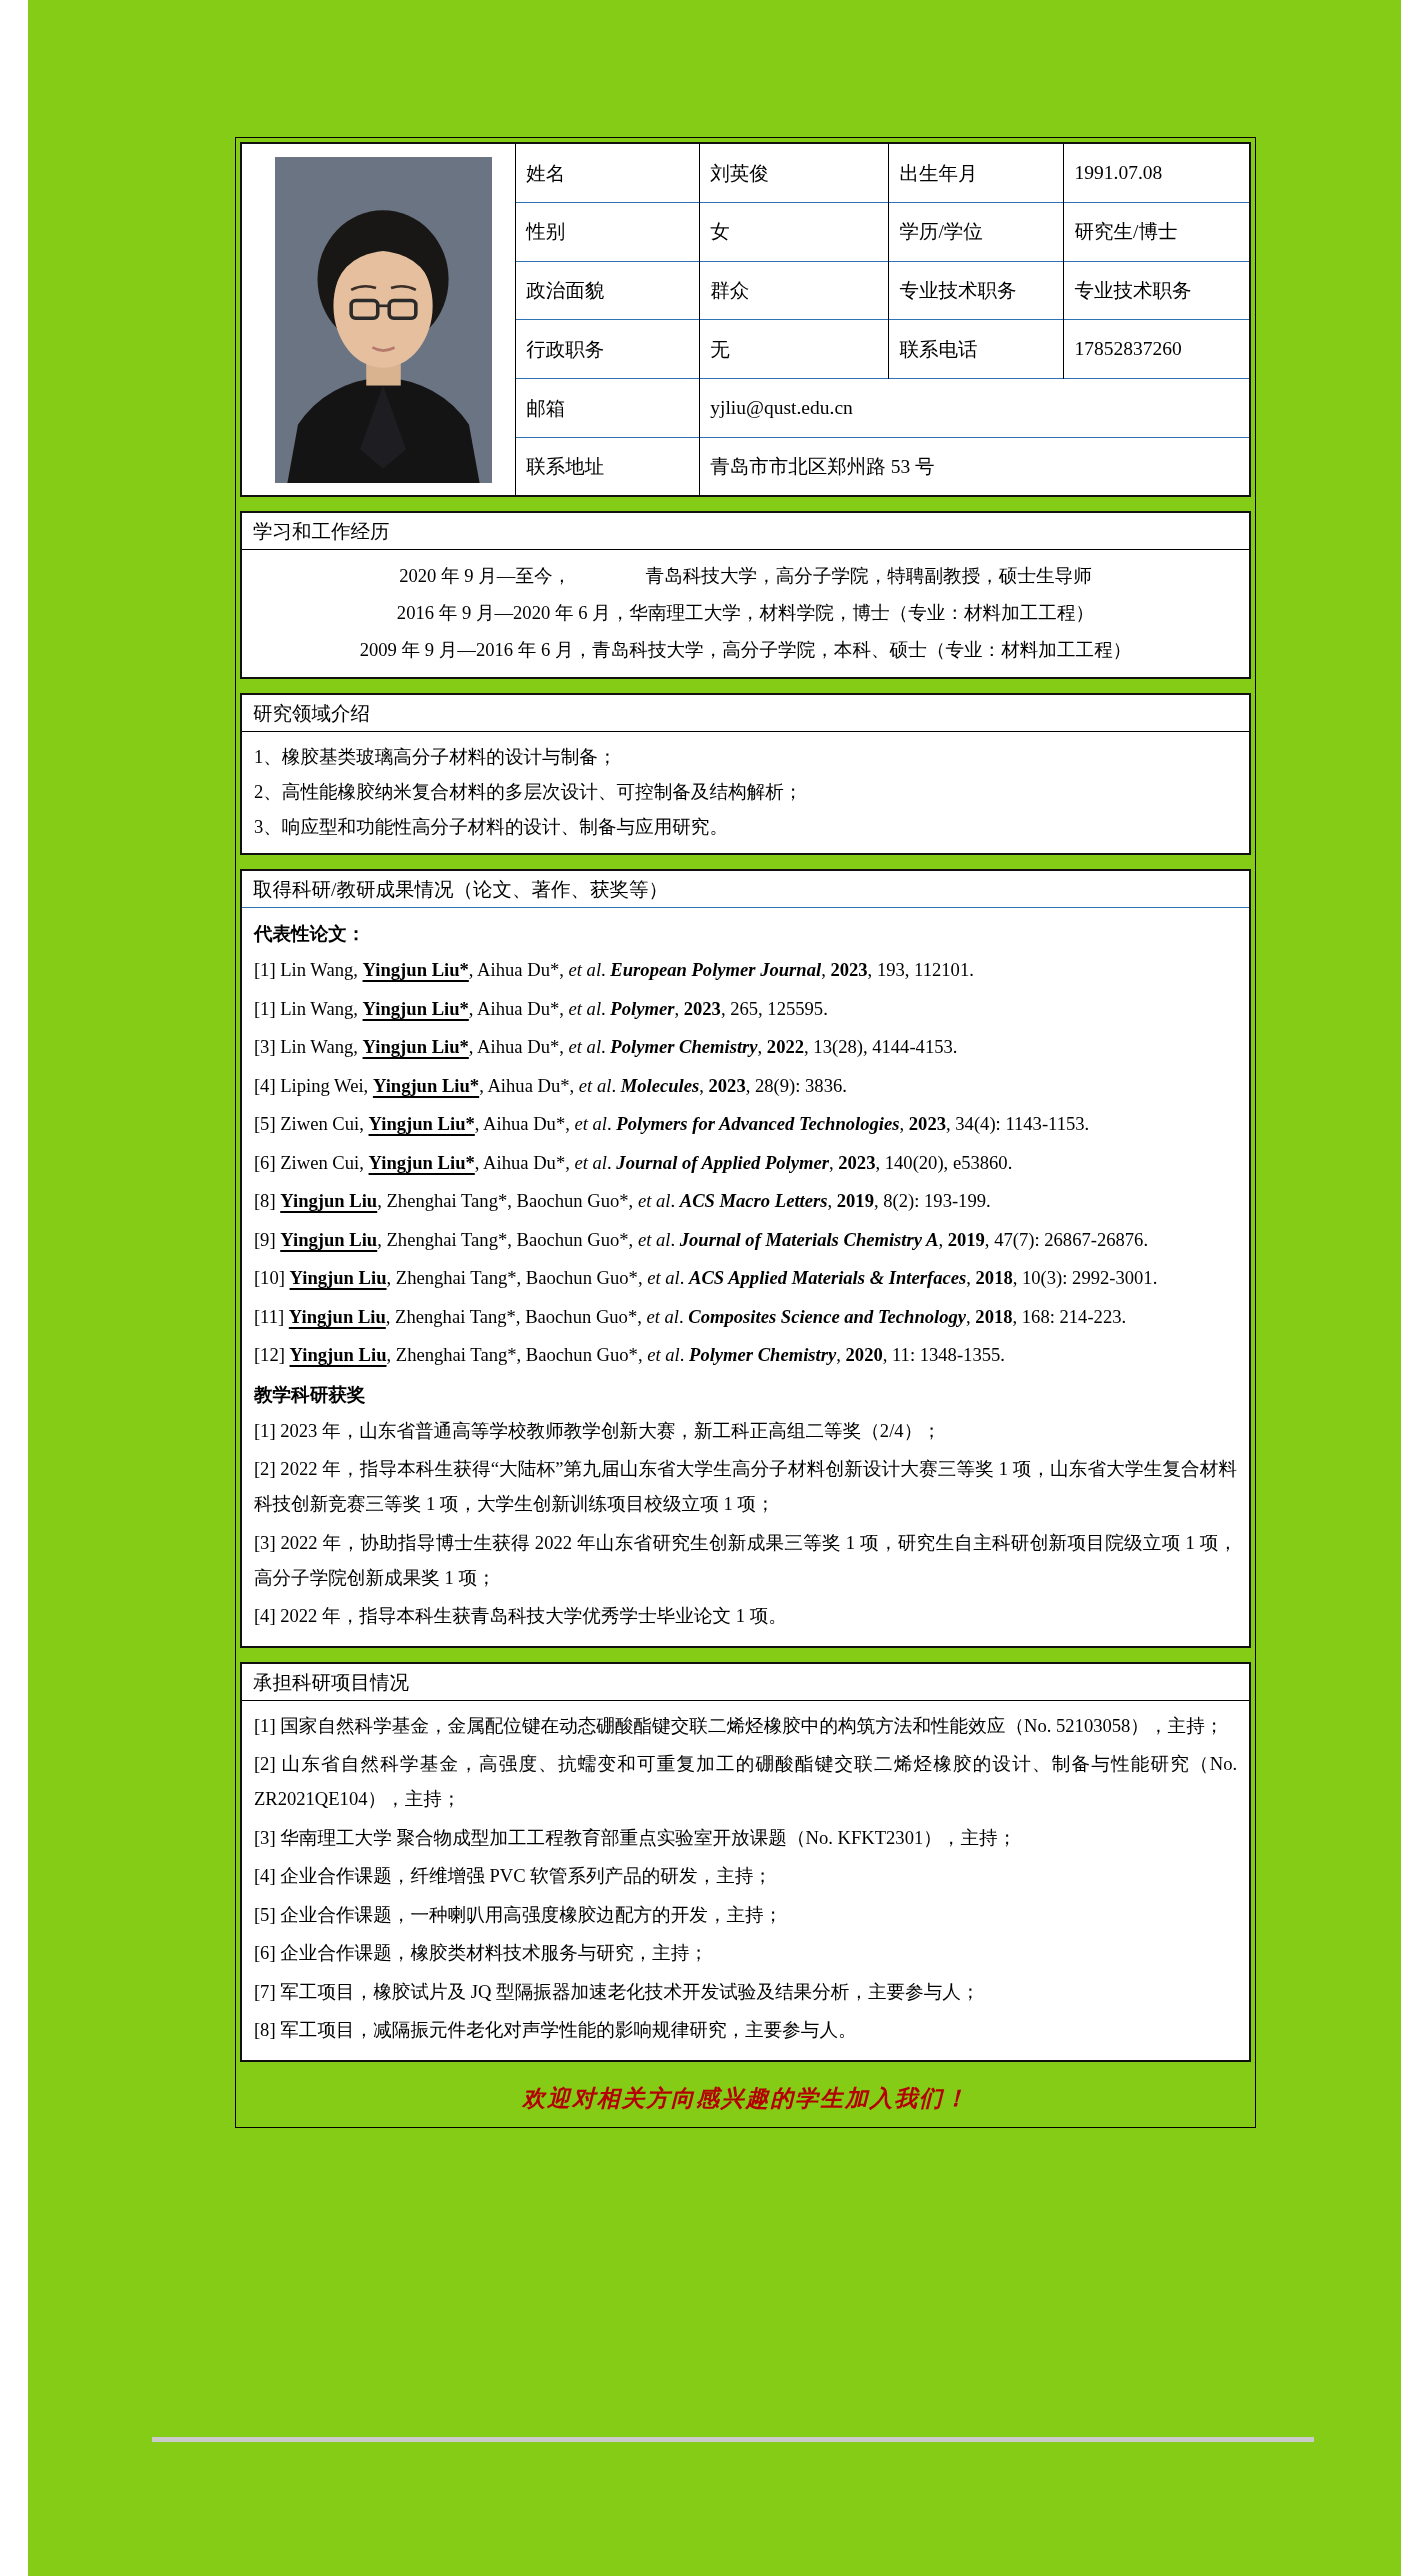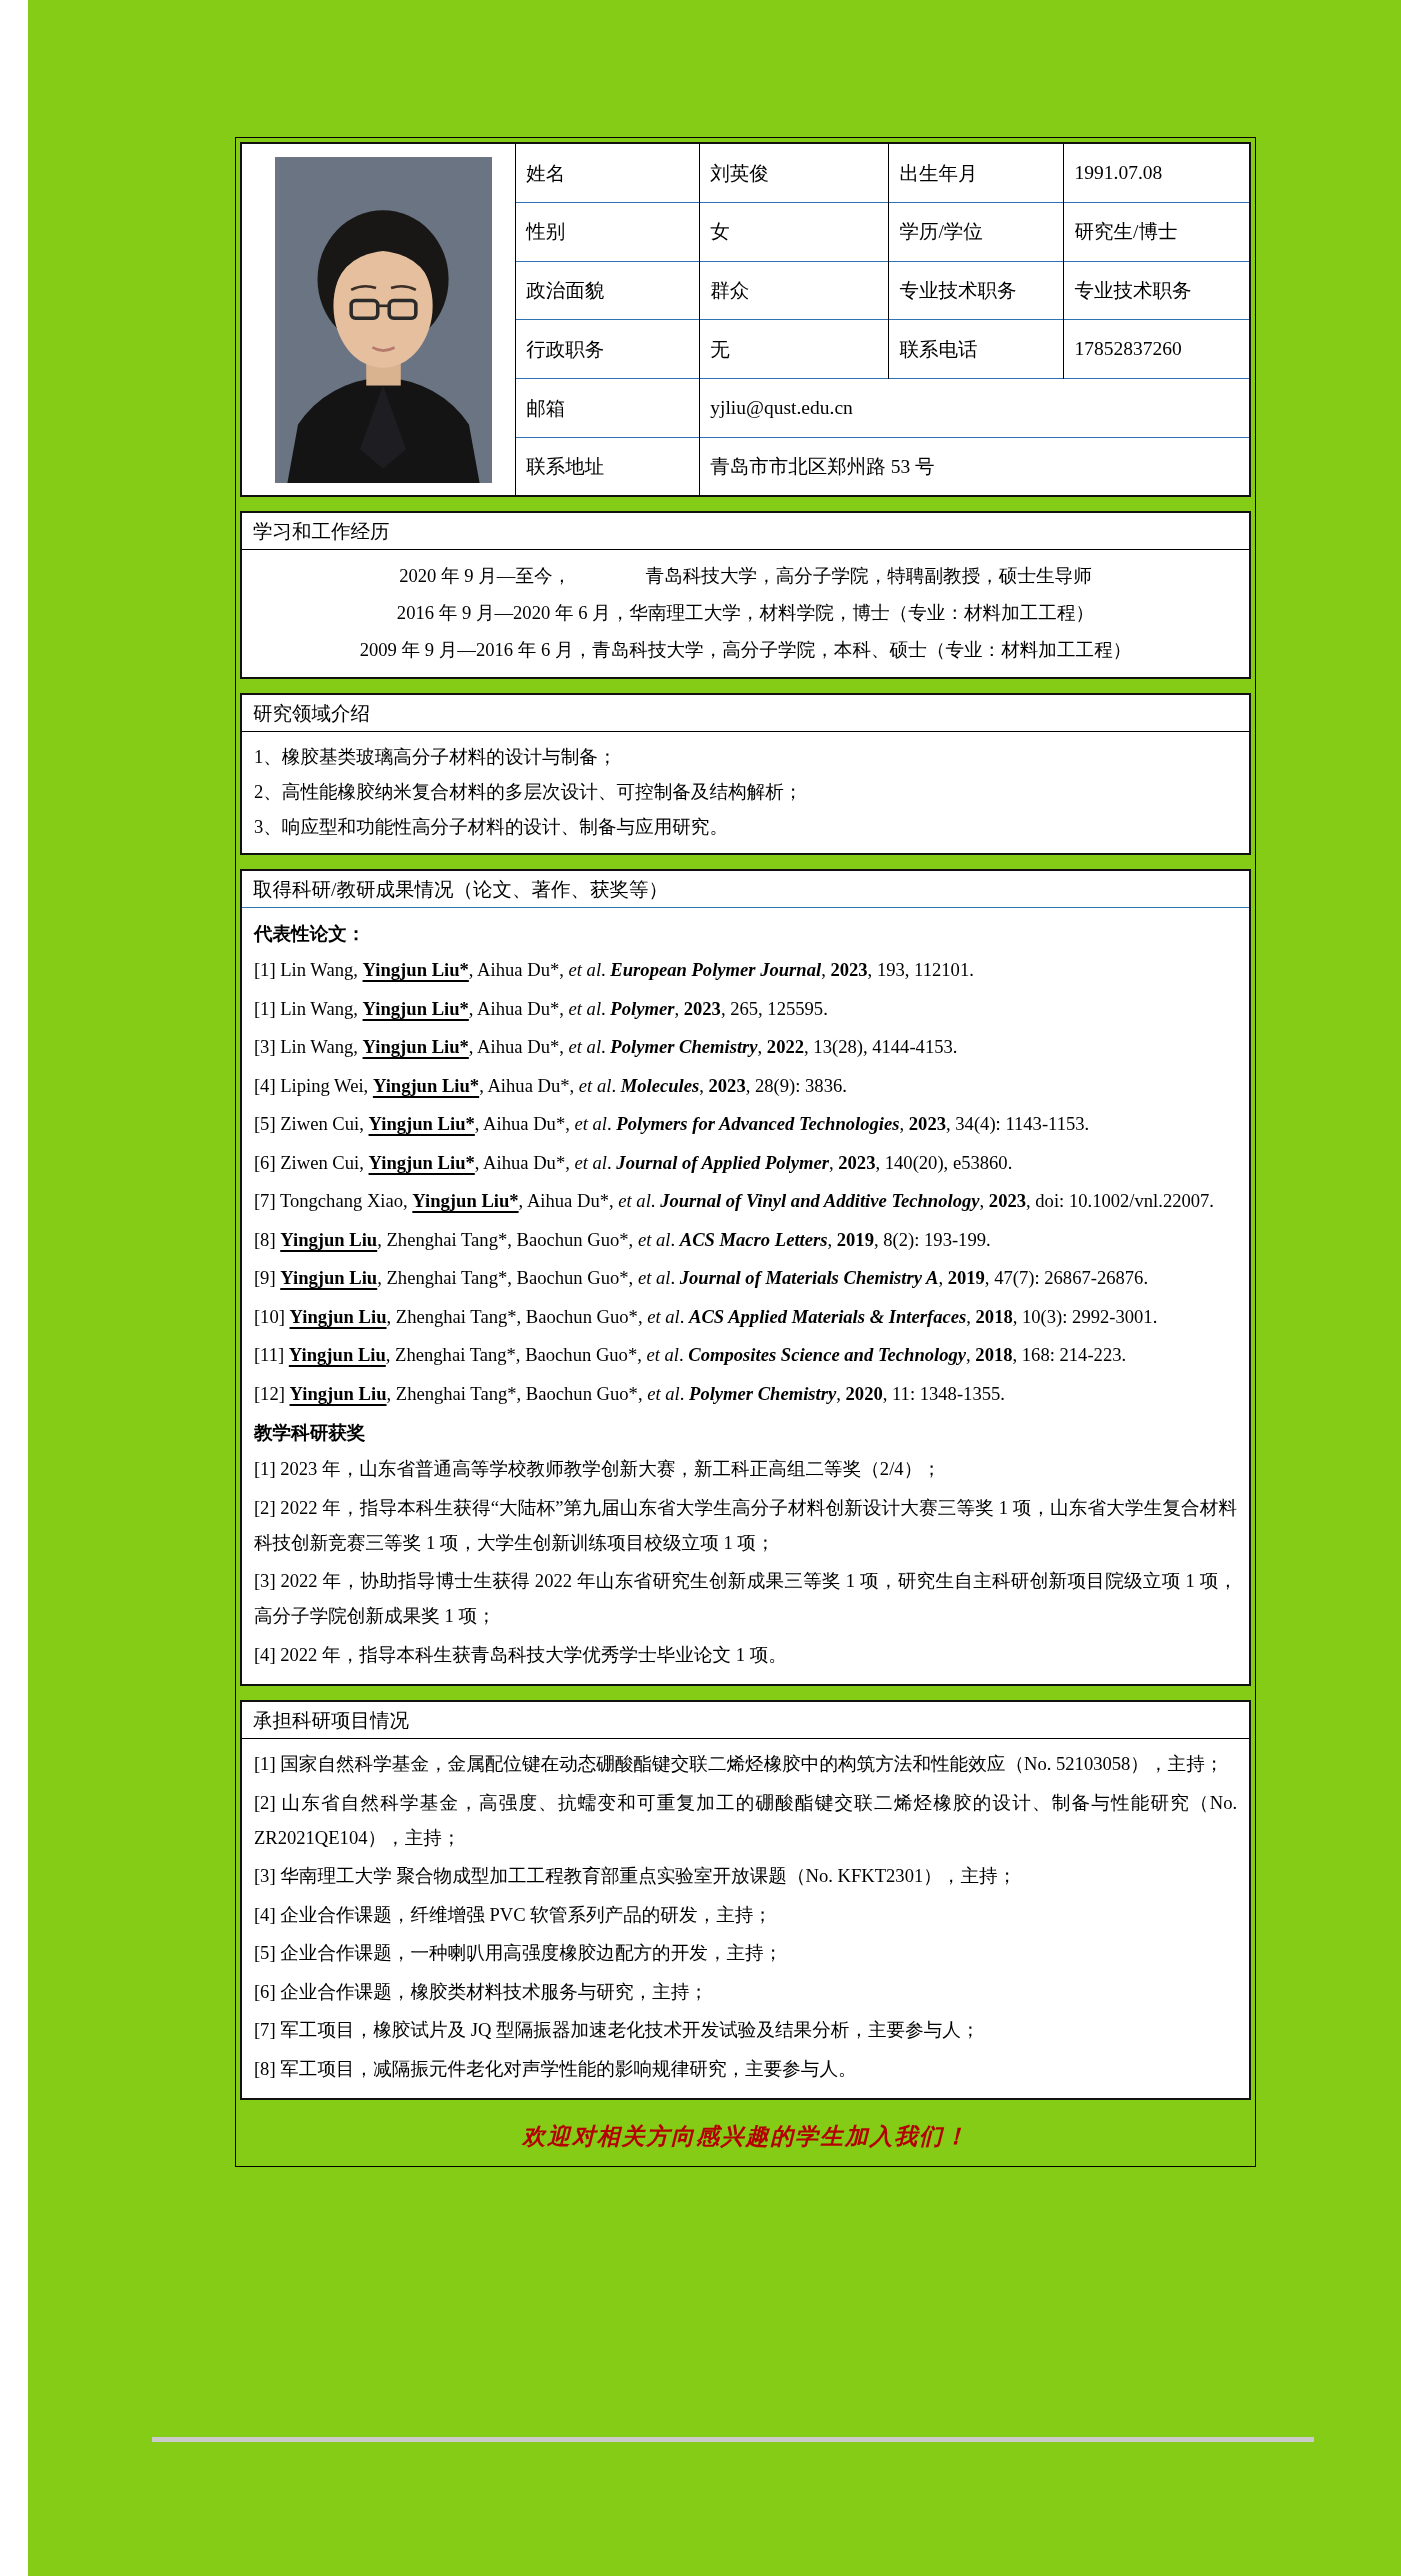--- a/index.html
+++ b/index.html
@@ -148,21 +148,20 @@
       <div class="sec-header blue-rule">取得科研/教研成果情况（论文、著作、获奖等）</div>
       <div class="sec-body">
         <p class="sub-title">代表性论文：</p>
         <div>
             <p class="pub"><span>[1] Lin Wang, </span><span class="fb fu">Yingjun Liu*</span><span>, Aihua Du*, </span><span class="fi">et al</span><span>. </span><span class="fb fi">European Polymer Journal</span><span>, </span><span class="fb">2023</span><span>, 193, 112101.</span></p>
             <p class="pub"><span>[1] Lin Wang, </span><span class="fb fu">Yingjun Liu*</span><span>, Aihua Du*, </span><span class="fi">et al</span><span>. </span><span class="fb fi">Polymer</span><span>, </span><span class="fb">2023</span><span>, 265, 125595.</span></p>
             <p class="pub"><span>[3] Lin Wang, </span><span class="fb fu">Yingjun Liu*</span><span>, Aihua Du*, </span><span class="fi">et al</span><span>. </span><span class="fb fi">Polymer Chemistry</span><span>, </span><span class="fb">2022</span><span>, 13(28), 4144-4153.</span></p>
             <p class="pub"><span>[4] Liping Wei, </span><span class="fb fu">Yingjun Liu*</span><span>, Aihua Du*, </span><span class="fi">et al</span><span>. </span><span class="fb fi">Molecules</span><span>, </span><span class="fb">2023</span><span>, 28(9): 3836.</span></p>
             <p class="pub"><span>[5] Ziwen Cui, </span><span class="fb fu">Yingjun Liu*</span><span>, Aihua Du*, </span><span class="fi">et al</span><span>. </span><span class="fb fi">Polymers for Advanced Technologies</span><span>, </span><span class="fb">2023</span><span>, 34(4): 1143-1153.</span></p>
             <p class="pub"><span>[6] Ziwen Cui, </span><span class="fb fu">Yingjun Liu*</span><span>, Aihua Du*, </span><span class="fi">et al</span><span>. </span><span class="fb fi">Journal of Applied Polymer</span><span>, </span><span class="fb">2023</span><span>, 140(20), e53860.</span></p>
-            <p class="pub"><span>[7] Tongchang Xiao, </span><span class="fb fu">Yingjun Liu*</span><span>, Aihua Du*, </span><span class="fi">et al</span><span>. </span><span class="fb fi">Journal of Vinyl and Additive Technology</span><span>, </span><span class="fb">2023</span><span>, doi: 10.1002/vnl.22007.</span></p>
             <p class="pub"><span>[8] </span><span class="fb fu">Yingjun Liu</span><span>, Zhenghai Tang*, Baochun Guo*, </span><span class="fi">et al</span><span>. </span><span class="fb fi">ACS Macro Letters</span><span>, </span><span class="fb">2019</span><span>, 8(2): 193-199.</span></p>
             <p class="pub"><span>[9] </span><span class="fb fu">Yingjun Liu</span><span>, Zhenghai Tang*, Baochun Guo*, </span><span class="fi">et al</span><span>. </span><span class="fb fi">Journal of Materials Chemistry A</span><span>, </span><span class="fb">2019</span><span>, 47(7): 26867-26876.</span></p>
             <p class="pub"><span>[10] </span><span class="fb fu">Yingjun Liu</span><span>, Zhenghai Tang*, Baochun Guo*, </span><span class="fi">et al</span><span>. </span><span class="fb fi">ACS Applied Materials &amp; Interfaces</span><span>, </span><span class="fb">2018</span><span>, 10(3): 2992-3001.</span></p>
             <p class="pub"><span>[11] </span><span class="fb fu">Yingjun Liu</span><span>, Zhenghai Tang*, Baochun Guo*, </span><span class="fi">et al</span><span>. </span><span class="fb fi">Composites Science and Technology</span><span>, </span><span class="fb">2018</span><span>, 168: 214-223.</span></p>
             <p class="pub"><span>[12] </span><span class="fb fu">Yingjun Liu</span><span>, Zhenghai Tang*, Baochun Guo*, </span><span class="fi">et al</span><span>. </span><span class="fb fi">Polymer Chemistry</span><span>, </span><span class="fb">2020</span><span>, 11: 1348-1355.</span></p>
           </div>
         <p class="sub-title">教学科研获奖</p>
         <div>
             <p class="cnp">[1] 2023 年，山东省普通高等学校教师教学创新大赛，新工科正高组二等奖（2/4）；</p>
             <p class="cnp">[2] 2022 年，指导本科生获得“大陆杯”第九届山东省大学生高分子材料创新设计大赛三等奖 1 项，山东省大学生复合材料科技创新竞赛三等奖 1 项，大学生创新训练项目校级立项 1 项；</p>

